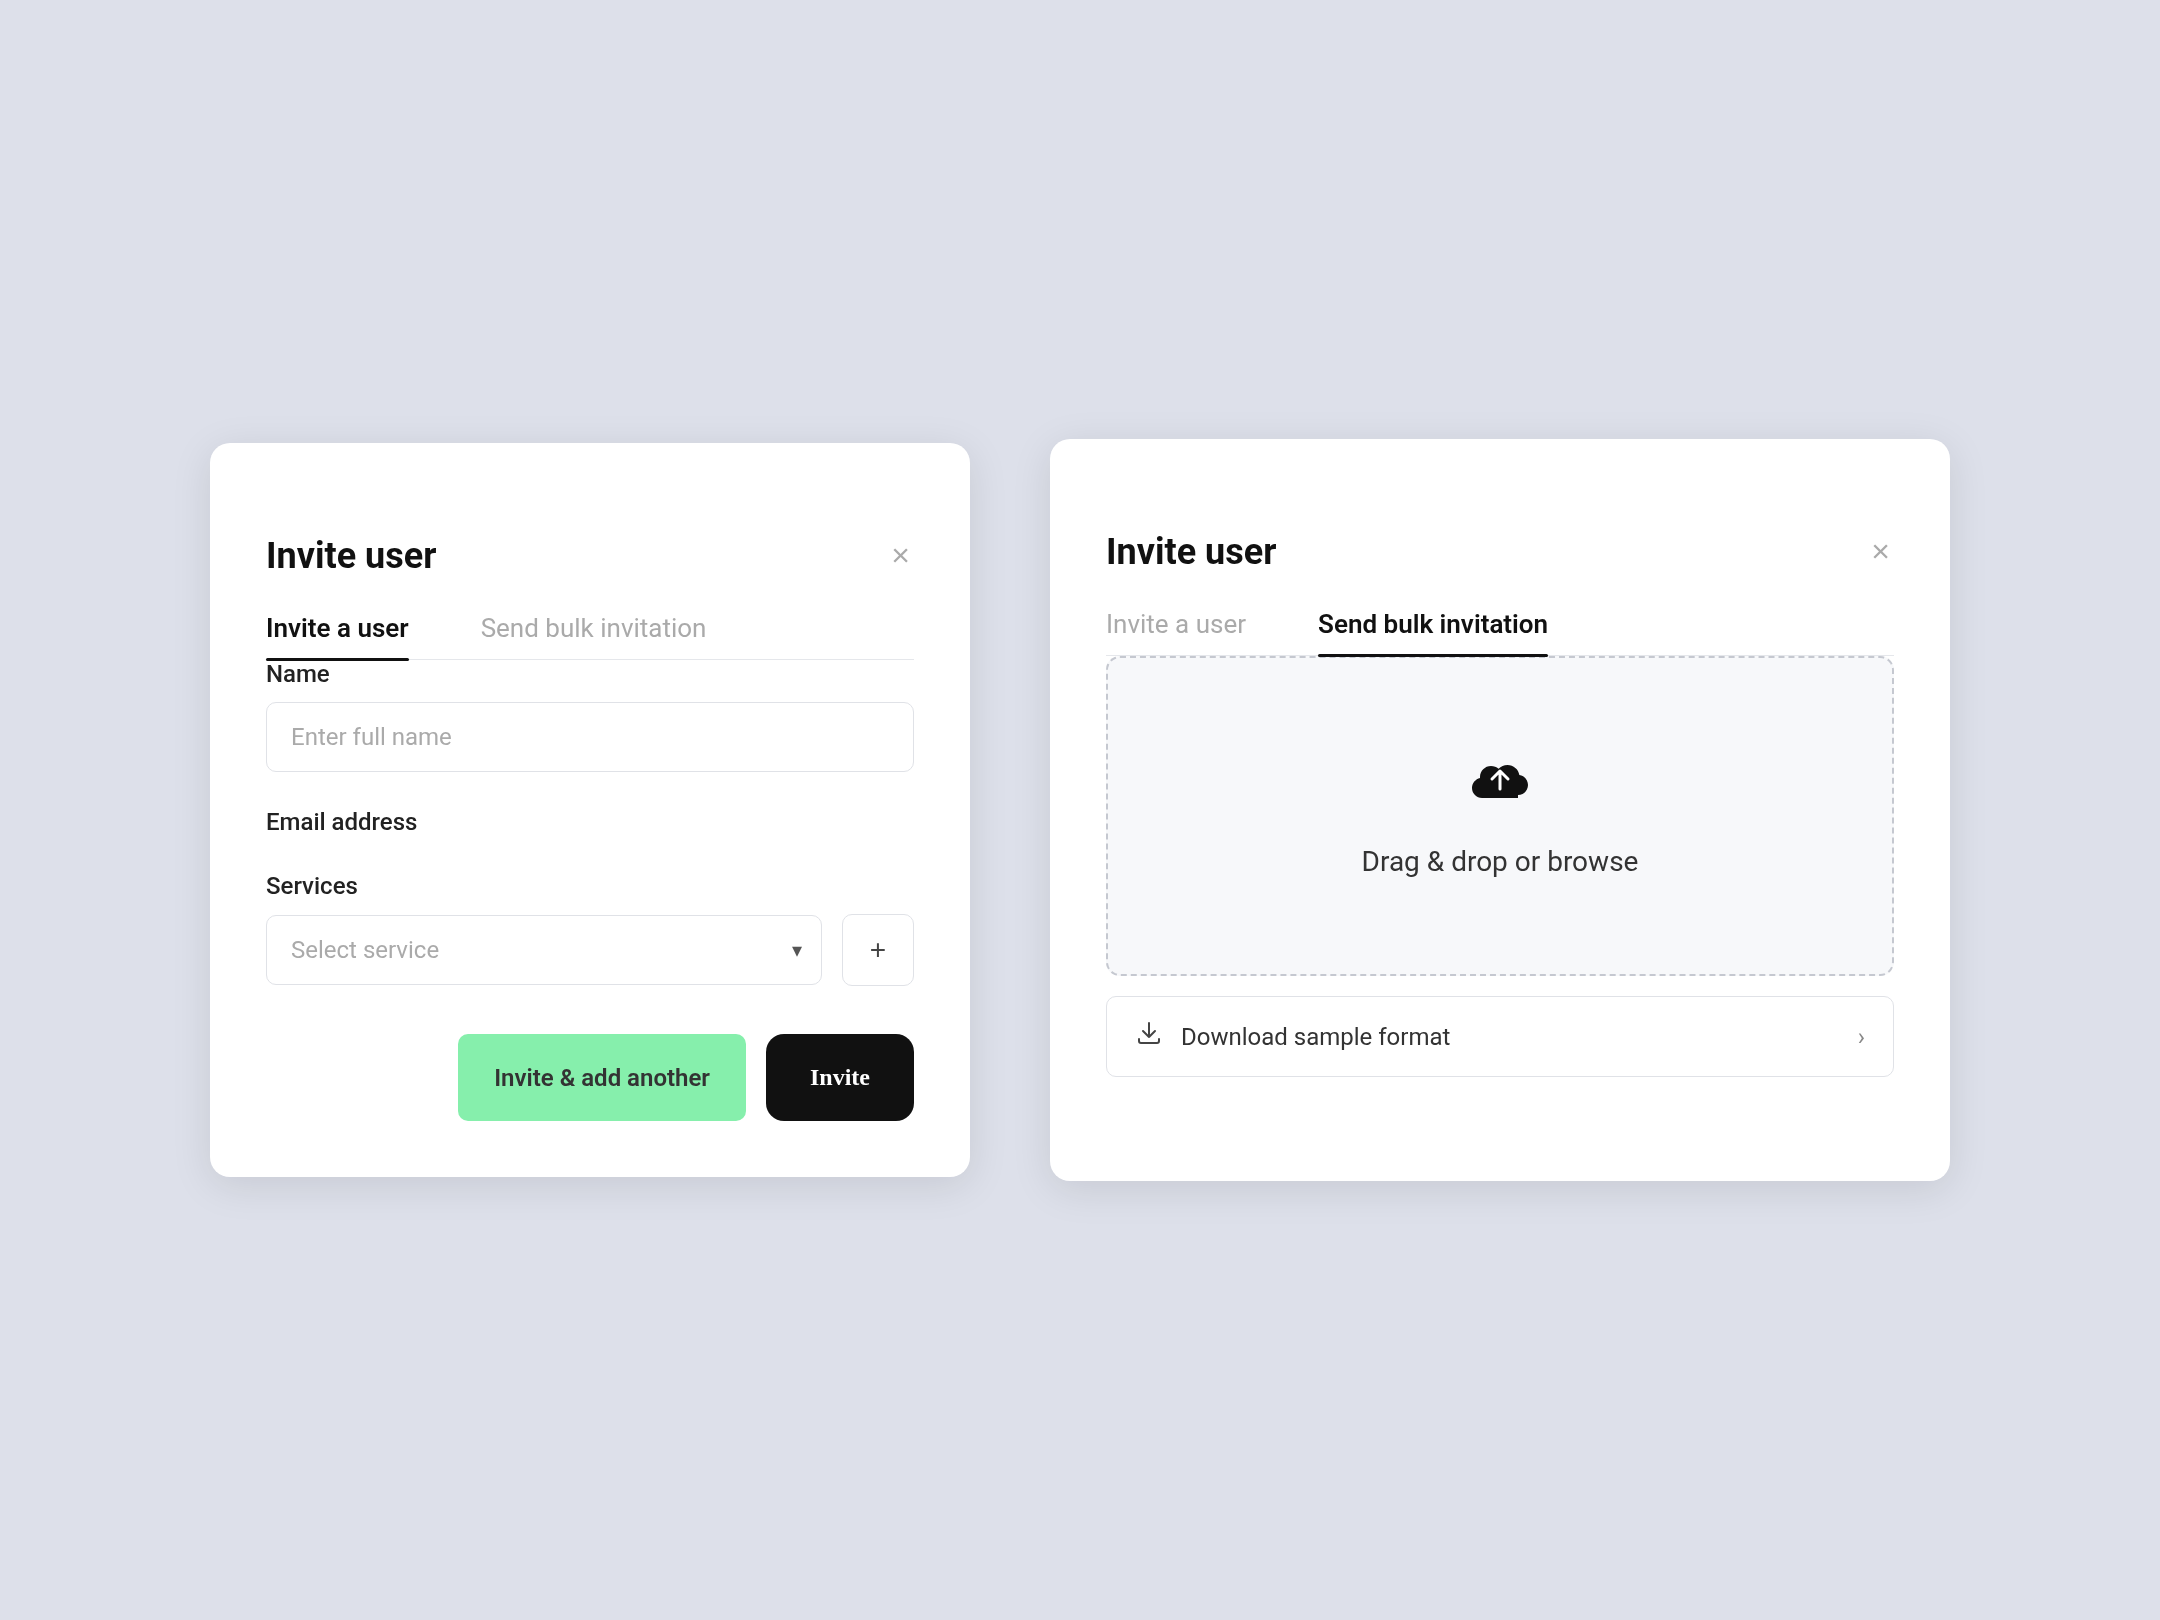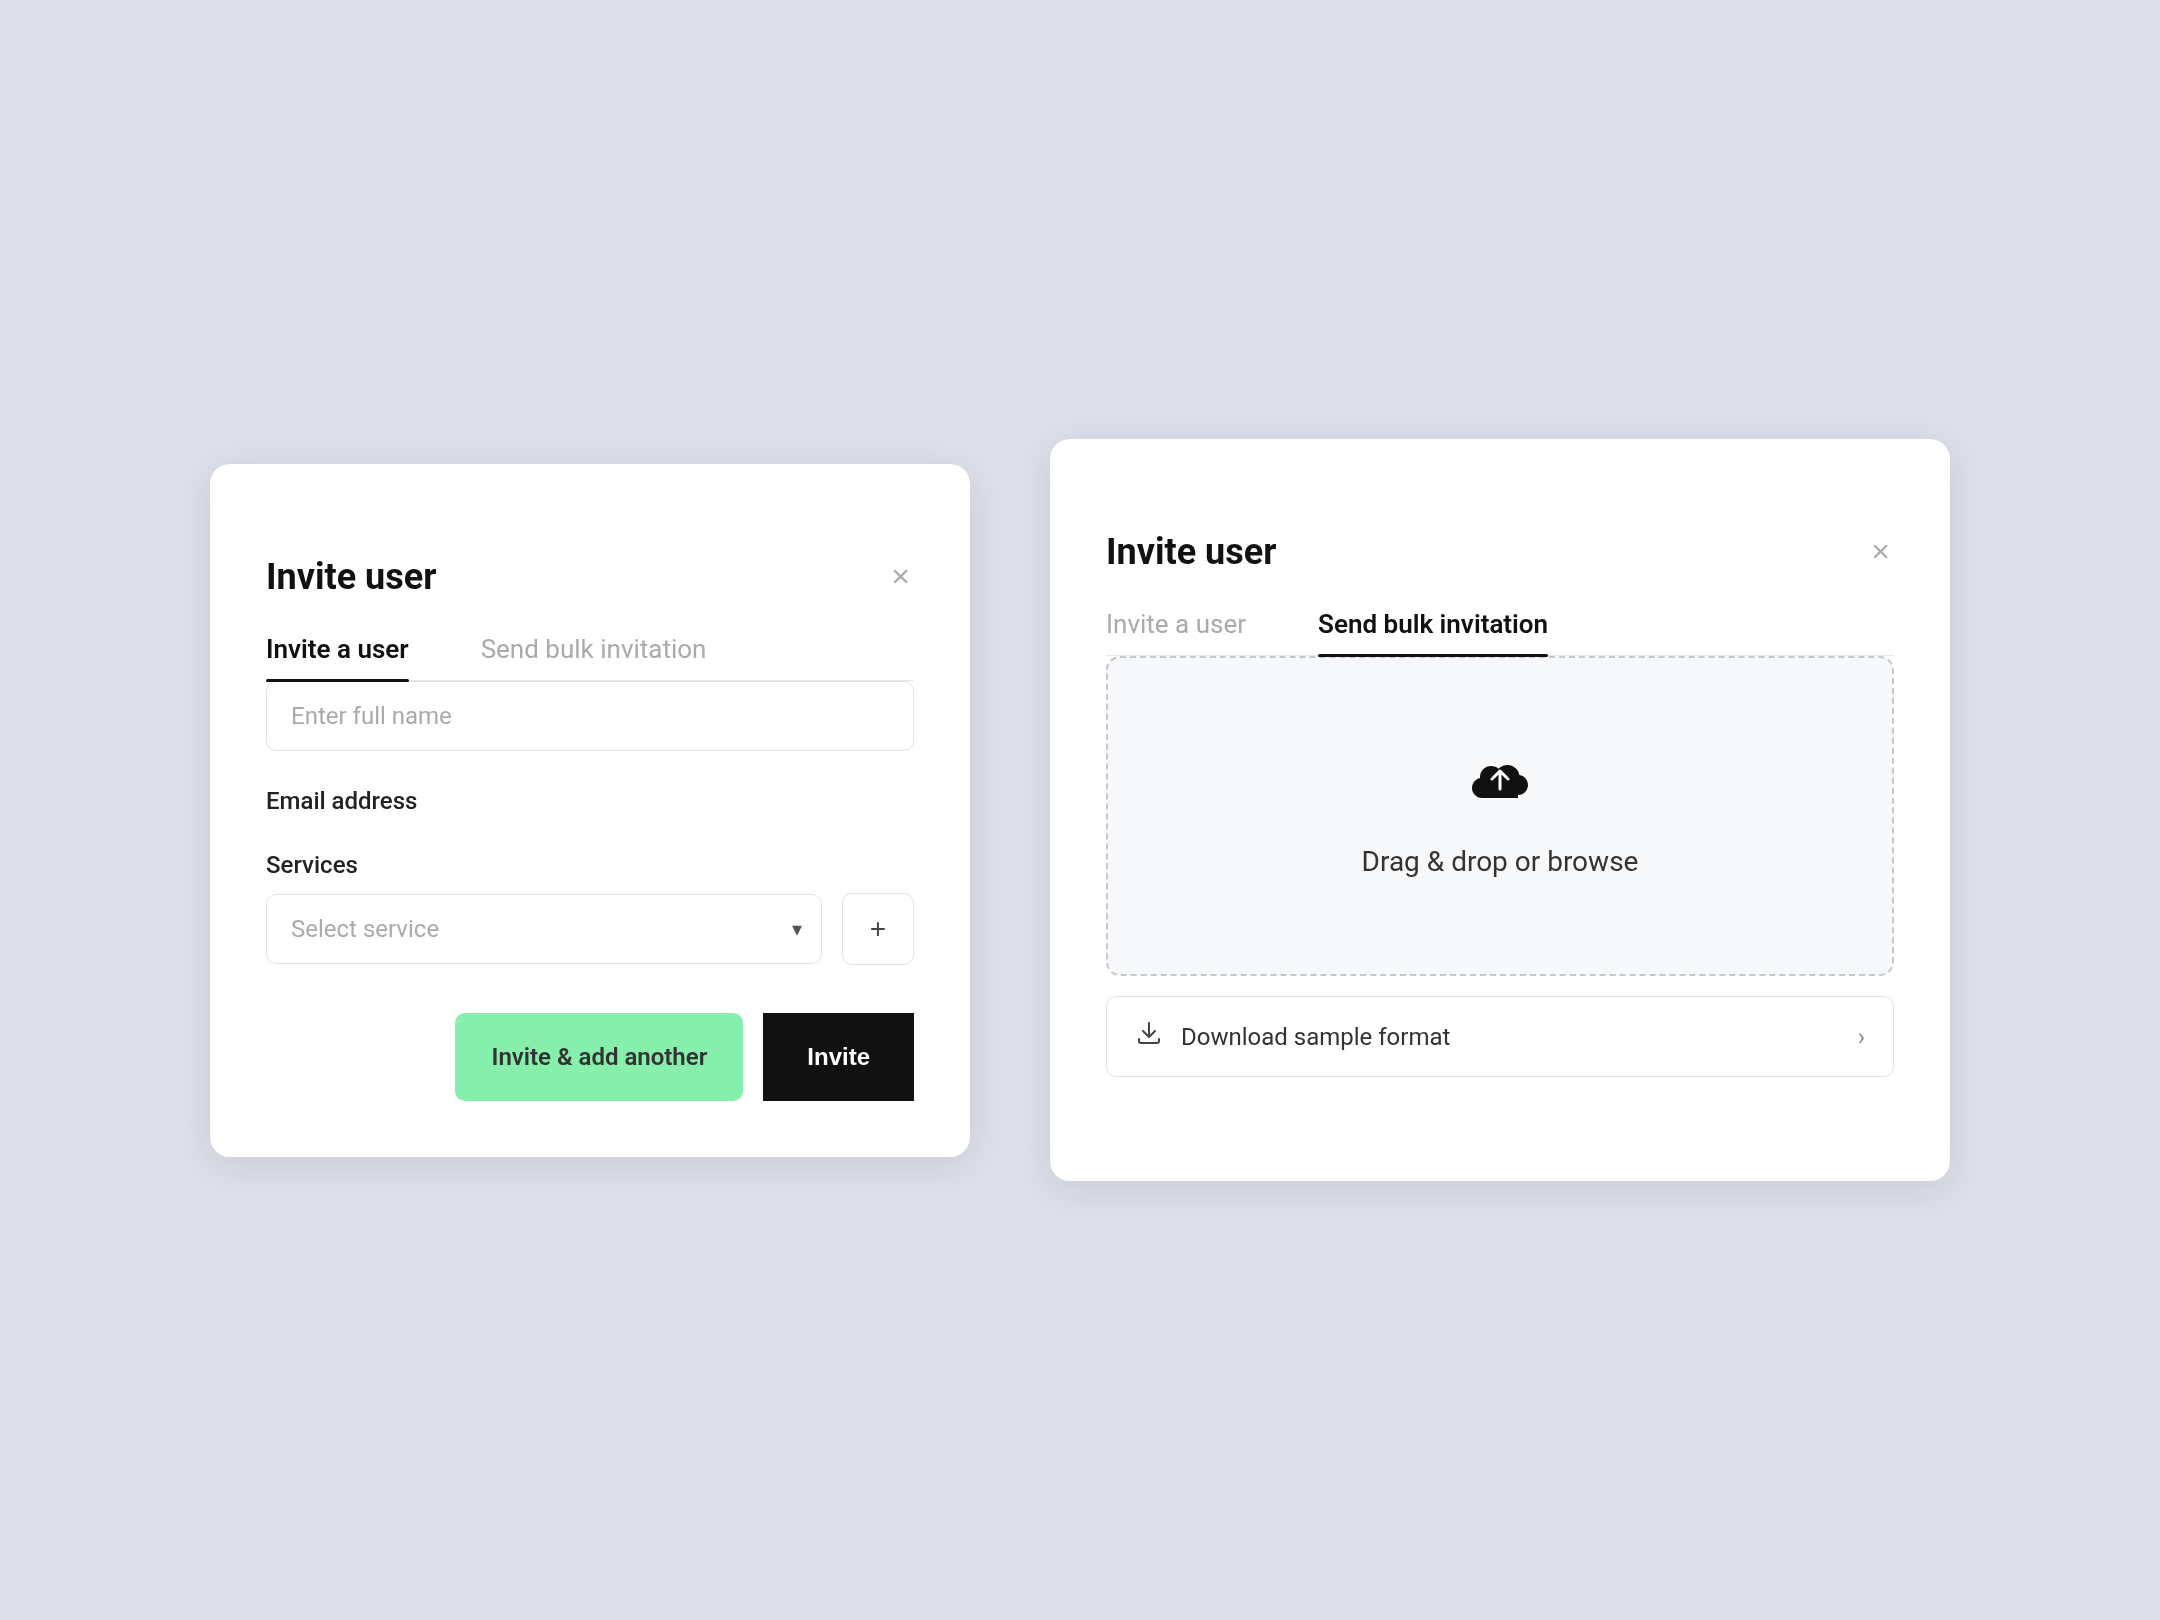--- a/index.html
+++ b/index.html
@@ -184,27 +184,27 @@
       font-size: 24px;
       font-weight: 600;
       color: #333;
       cursor: pointer;
       font-family: inherit;
     }
 
     .btn-primary {
       background: #111111;
       border: none;
-      border-radius: 0;
+      border-radius: 18px;
       padding: 30px 44px;
       font-size: 24px;
       font-weight: 600;
       color: #ffffff;
       cursor: pointer;
-      font-family: Liberation Sans, sans-serif;
+      font-family: Liberation Serif, serif;
     }
 
     
     .dropzone {
       border: 2px dashed #c5c8d0;
       border-radius: 14px;
       background: #f7f8fa;
       display: flex;
       flex-direction: column;
       align-items: center;
@@ -273,20 +273,21 @@
     <h2 class="modal-title">Invite user</h2>
     <button class="close-btn">×</button>
   </div>
 
   <div class="tabs">
     <button class="tab active">Invite a user</button>
     <button class="tab">Send bulk invitation</button>
   </div>
 
   <div class="field-group">
+    <div class="field-label">Name</div>
     <input class="text-input" type="text" placeholder="Enter full name" style="">
   </div>
 
   <div class="field-group">
     <div class="field-label">Email address</div>
   </div>
 
   <div class="field-group">
     <div class="field-label">Services</div>
     <div class="services-row">

